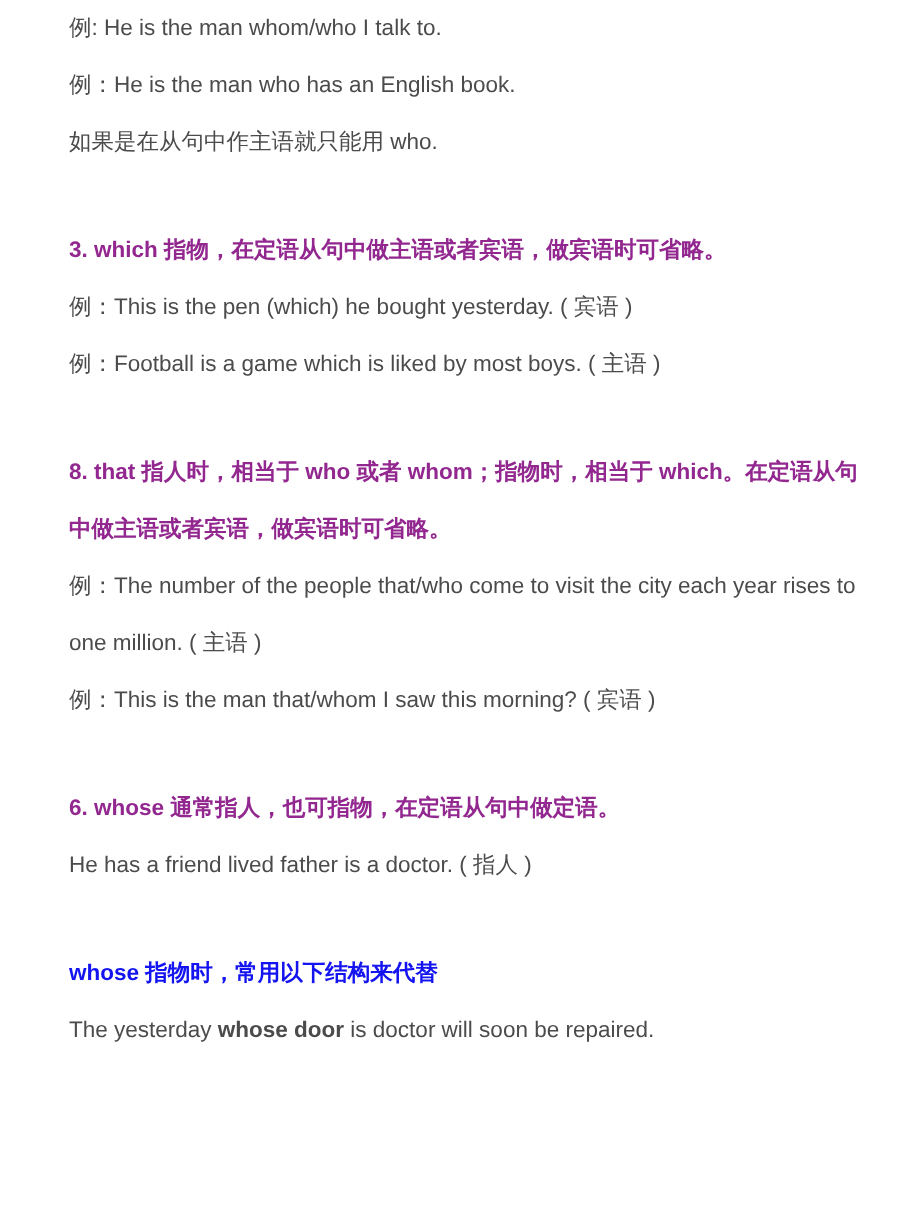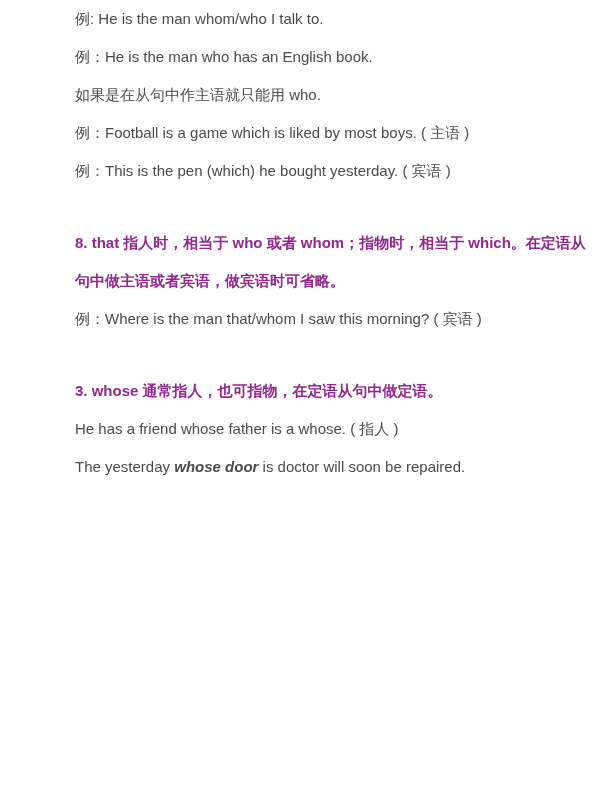--- a/index.html
+++ b/index.html
@@ -15,45 +15,48 @@
     height: 805px;
     background: var(--bg);
     font-family: "Liberation Sans", "DejaVu Sans", sans-serif;
     font-size: 15px;
     color: var(--body-color);
     overflow: hidden;
   }
   .doc {
     width: 600px;
     height: 805px;
-    padding: 0 14px 0 75px;
+    padding: 0 14px 0 46px;
   }
   .line {
     margin: 0;
     line-height: 38px;
     font-weight: 400;
   }
   .line.heading-purple,
   .line.heading-blue {
     font-weight: 700;
     margin-top: 34px;
   }
   .line.heading-purple { color: var(--purple); }
   .line.heading-blue   { color: var(--blue); }
-  .bold { font-weight: 700; font-style: italic; }
+  .bold { font-weight: 700; }
 </style>
 </head>
 <body>
 
 <main class="doc">
   <div id="lines">
       <p class="line body"><span>例: He is the man whom/who I talk to.</span></p>
       <p class="line body"><span>例：He is the man who has an English book.</span></p>
       <p class="line body"><span>如果是在从句中作主语就只能用 who.</span></p>
+      <p class="line heading-purple"><span>3. which 指物，在定语从句中做主语或者宾语，做宾语时可省略。</span></p>
+      <p class="line body"><span>例：This is the pen (which) he bought yesterday. ( 宾语 )</span></p>
       <p class="line body"><span>例：Football is a game which is liked by most boys. ( 主语 )</span></p>
-      <p class="line body"><span>例：This is the pen (which) he bought yesterday. ( 宾语 )</span></p>
       <p class="line heading-purple"><span>8. that 指人时，相当于 who 或者 whom；指物时，相当于 which。在定语从句中做主语或者宾语，做宾语时可省略。</span></p>
-      <p class="line body"><span>例：Where is the man that/whom I saw this morning? ( 宾语 )</span></p>
-      <p class="line heading-purple"><span>3. whose 通常指人，也可指物，在定语从句中做定语。</span></p>
-      <p class="line body"><span>He has a friend whose father is a whose. ( 指人 )</span></p>
+      <p class="line body"><span>例：The number of the people that/who come to visit the city each year rises to one million. ( 主语 )</span></p>
+      <p class="line body"><span>例：This is the man that/whom I saw this morning? ( 宾语 )</span></p>
+      <p class="line heading-purple"><span>6. whose 通常指人，也可指物，在定语从句中做定语。</span></p>
+      <p class="line body"><span>He has a friend lived father is a doctor. ( 指人 )</span></p>
+      <p class="line heading-blue"><span>whose 指物时，常用以下结构来代替</span></p>
       <p class="line body"><span>The yesterday </span><span class="bold">whose door</span><span> is doctor will soon be repaired.</span></p>
     </div>
 </main>
 
 </body></html>

